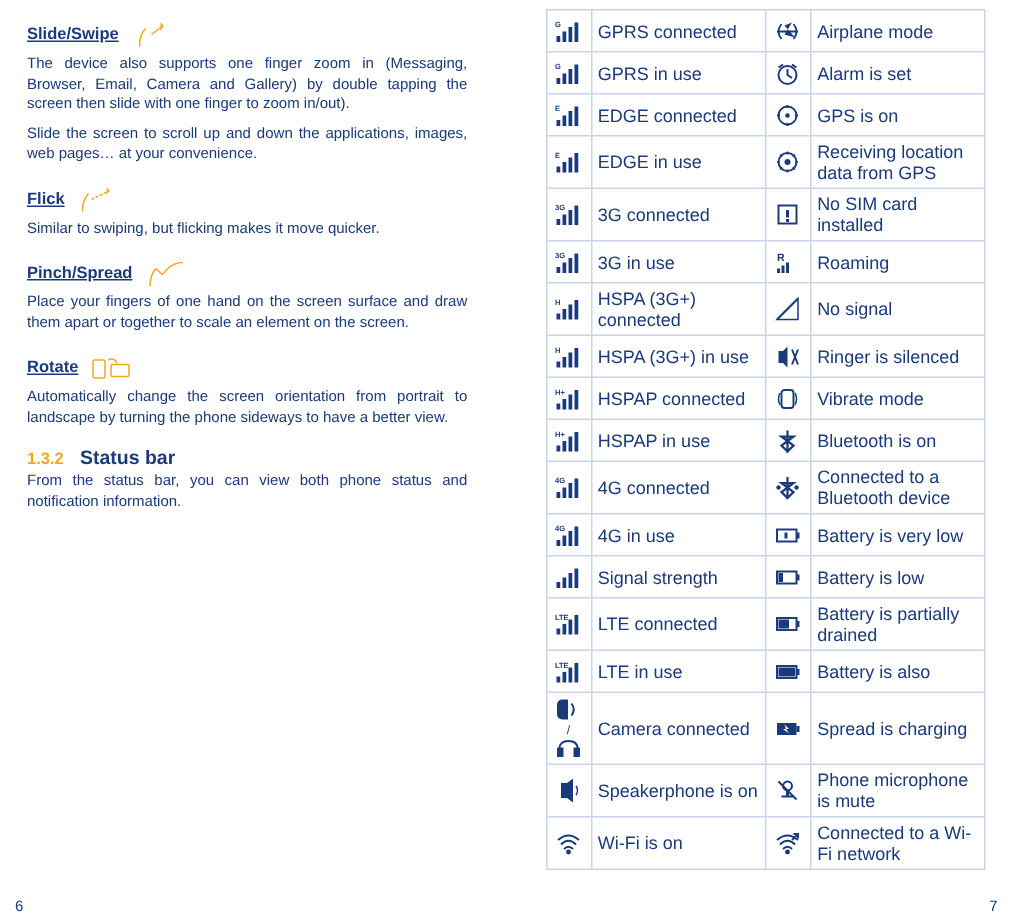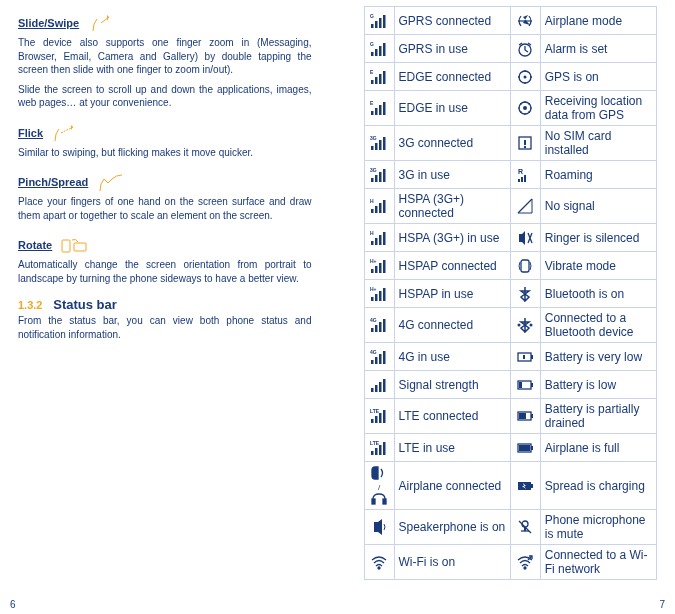--- a/index.html
+++ b/index.html
@@ -491,36 +491,36 @@
             </svg>
           </td>
           <td class="lbl">LTE in use</td>
           <td class="ic">
             <svg width="18" height="16" viewBox="0 0 18 16">
               <rect x="2" y="4" width="13" height="8" stroke="#1a3a7a" fill="none" stroke-width="1.3"></rect>
               <rect x="15" y="6" width="2" height="4" fill="#1a3a7a"></rect>
               <rect x="3" y="5" width="11" height="6" fill="#1a3a7a"></rect>
             </svg>
           </td>
-          <td class="lbl">Airplane is full</td>
+          <td class="lbl">Battery is also</td>
         </tr>
         <tr>
           <td class="ic"><svg width="18" height="16" viewBox="0 0 18 16">
               <g fill="none" stroke="#1a3a7a" stroke-width="1.3">
                 <path d="M2 5 Q2 2 5 2 L8 2 L8 14 L5 14 Q2 14 2 11 Z" fill="#1a3a7a"></path>
                 <path d="M11 4 Q14 8 11 12"></path>
               </g>
             </svg><span style="font-size:8px;">/</span><svg width="18" height="14" viewBox="0 0 18 14">
               <g fill="none" stroke="#1a3a7a" stroke-width="1.3">
                 <path d="M3 7 Q3 2 9 2 Q15 2 15 7"></path>
                 <rect x="2" y="7" width="3" height="5" fill="#1a3a7a"></rect>
                 <rect x="13" y="7" width="3" height="5" fill="#1a3a7a"></rect>
               </g>
             </svg></td>
-          <td class="lbl">Airplane connected</td>
+          <td class="lbl">Camera connected</td>
           <td class="ic">
             <svg width="18" height="16" viewBox="0 0 18 16">
               <rect x="2" y="4" width="13" height="8" fill="#1a3a7a"></rect>
               <rect x="15" y="6" width="2" height="4" fill="#1a3a7a"></rect>
               <path d="M7 5 L10 8 L8 8 L10 11 L6 8 L8 8 Z" fill="#fff"></path>
             </svg>
           </td>
           <td class="lbl">Spread is charging</td>
         </tr>
         <tr>

